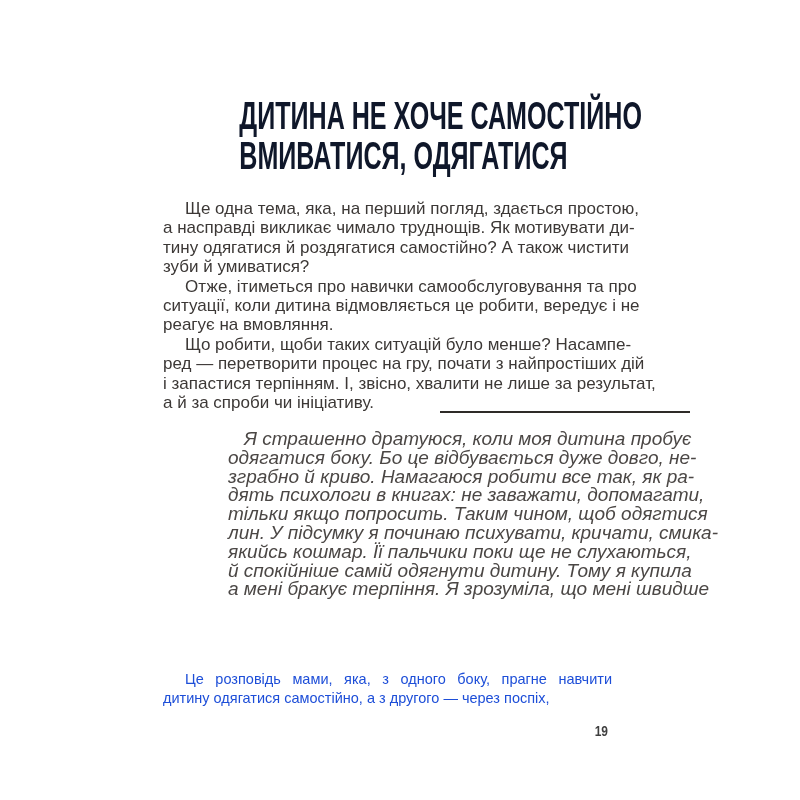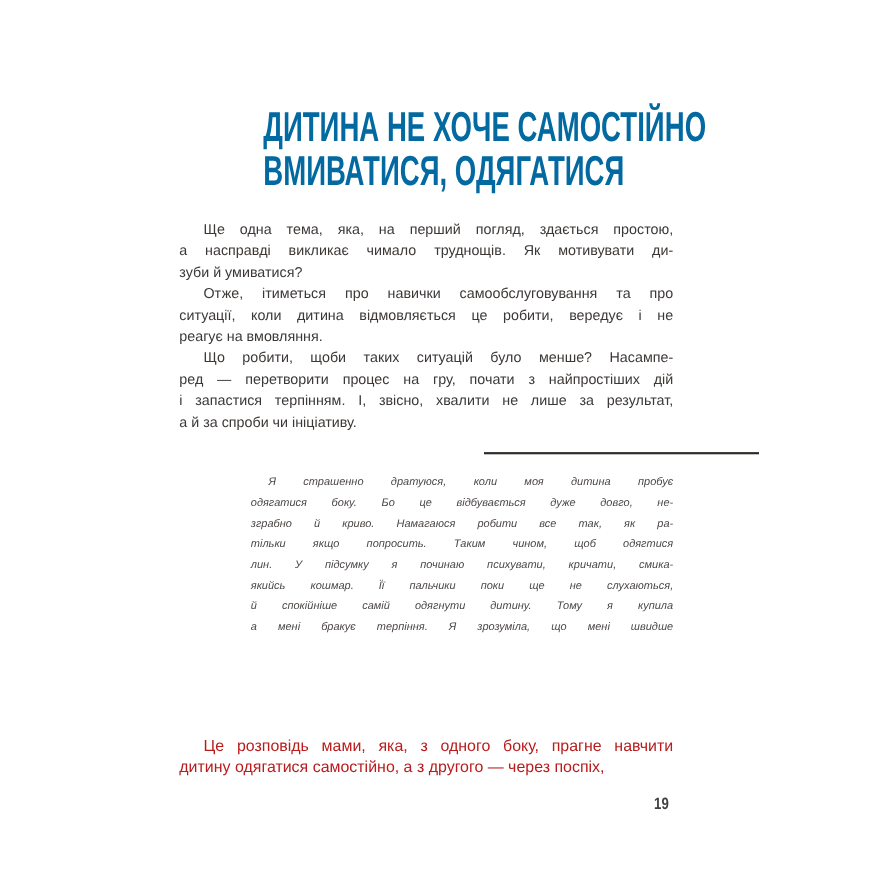--- a/index.html
+++ b/index.html
@@ -22,39 +22,39 @@
     width: 449px;
     height: 800px;
   }
   
   .chapter-title {
     position: absolute;
     top: 96px;
     left: 0;
     width: 449px;
     text-align: right;
-    color: #0369a1;
+    color: #0f172a;
   }
   .title-line {
     font-size: 38px;
     line-height: 40px;
     font-weight: bold;
     white-space: nowrap;
     transform: scaleX(0.66);
     transform-origin: 50% 50%;
     letter-spacing: 0px;
   }
   
   .body-block {
     position: absolute;
     top: 199px;
     left: 0;
     width: 449px;
     color: #3c3836;
-    font-size: 13px;
+    font-size: 17px;
   }
   .body-block .line {
     line-height: 19.4px;
     height: 19.4px;
     text-align: justify;
     text-align-last: justify;
     white-space: nowrap;
   }
   .body-block .line.last,
   .closing-block .line.last,
@@ -75,39 +75,39 @@
     background: #2e2b28;
   }
   
   .quote-block {
     position: absolute;
     top: 430px;
     left: 65px;
     width: 384px;
     color: #4b4745;
     font-style: italic;
-    font-size: 10px;
+    font-size: 19px;
   }
   .quote-block .line {
     line-height: 18.8px;
     height: 18.8px;
     text-align: justify;
     text-align-last: justify;
     white-space: nowrap;
   }
   .quote-block .line.first {
     text-indent: 16px;
   }
   
   .closing-block {
     position: absolute;
     top: 670px;
     left: 0;
     width: 449px;
-    color: #b91c1c;
+    color: #1d4ed8;
     font-size: 14.5px;
   }
   .closing-block .line {
     line-height: 19.4px;
     height: 19.4px;
     text-align: justify;
     text-align-last: justify;
     white-space: nowrap;
   }
   
@@ -132,20 +132,21 @@
 
     <div class="chapter-title">
       <div class="title-line">ДИТИНА НЕ ХОЧЕ САМОСТІЙНО</div>
       <div class="title-line">ВМИВАТИСЯ, ОДЯГАТИСЯ</div>
     </div>
 
     <div class="body-block">
       <div class="paragraph">
         <div class="line first">Ще одна тема, яка, на перший погляд, здається простою,</div>
         <div class="line">а насправді викликає чимало труднощів. Як мотивувати ди-</div>
+        <div class="line">тину одягатися й роздягатися самостійно? А також чистити</div>
         <div class="line last">зуби й умиватися?</div>
       </div>
       <div class="paragraph">
         <div class="line first">Отже, ітиметься про навички самообслуговування та про</div>
         <div class="line">ситуації, коли дитина відмовляється це робити, вередує і не</div>
         <div class="line last">реагує на вмовляння.</div>
       </div>
       <div class="paragraph">
         <div class="line first">Що робити, щоби таких ситуацій було менше? Насампе-</div>
         <div class="line">ред — перетворити процес на гру, почати з найпростіших дій</div>
@@ -153,20 +154,21 @@
         <div class="line last">а й за спроби чи ініціативу.</div>
       </div>
     </div>
 
     <div class="section-divider"></div>
 
     <div class="quote-block">
       <div class="line first">Я страшенно дратуюся, коли моя дитина пробує</div>
       <div class="line">одягатися боку. Бо це відбувається дуже довго, не-</div>
       <div class="line">зграбно й криво. Намагаюся робити все так, як ра-</div>
+      <div class="line">дять психологи в книгах: не заважати, допомагати,</div>
       <div class="line">тільки якщо попросить. Таким чином, щоб одягтися</div>
       <div class="line">лин. У підсумку я починаю психувати, кричати, смика-</div>
       <div class="line">якийсь кошмар. Її пальчики поки ще не слухаються,</div>
       <div class="line">й спокійніше самій одягнути дитину. Тому я купила</div>
       <div class="line">а мені бракує терпіння. Я зрозуміла, що мені швидше</div>
     </div>
 
     <div class="closing-block">
       <div class="line first">Це розповідь мами, яка, з одного боку, прагне навчити</div>
       <div class="line last">дитину одягатися самостійно, а з другого — через поспіх,</div>

